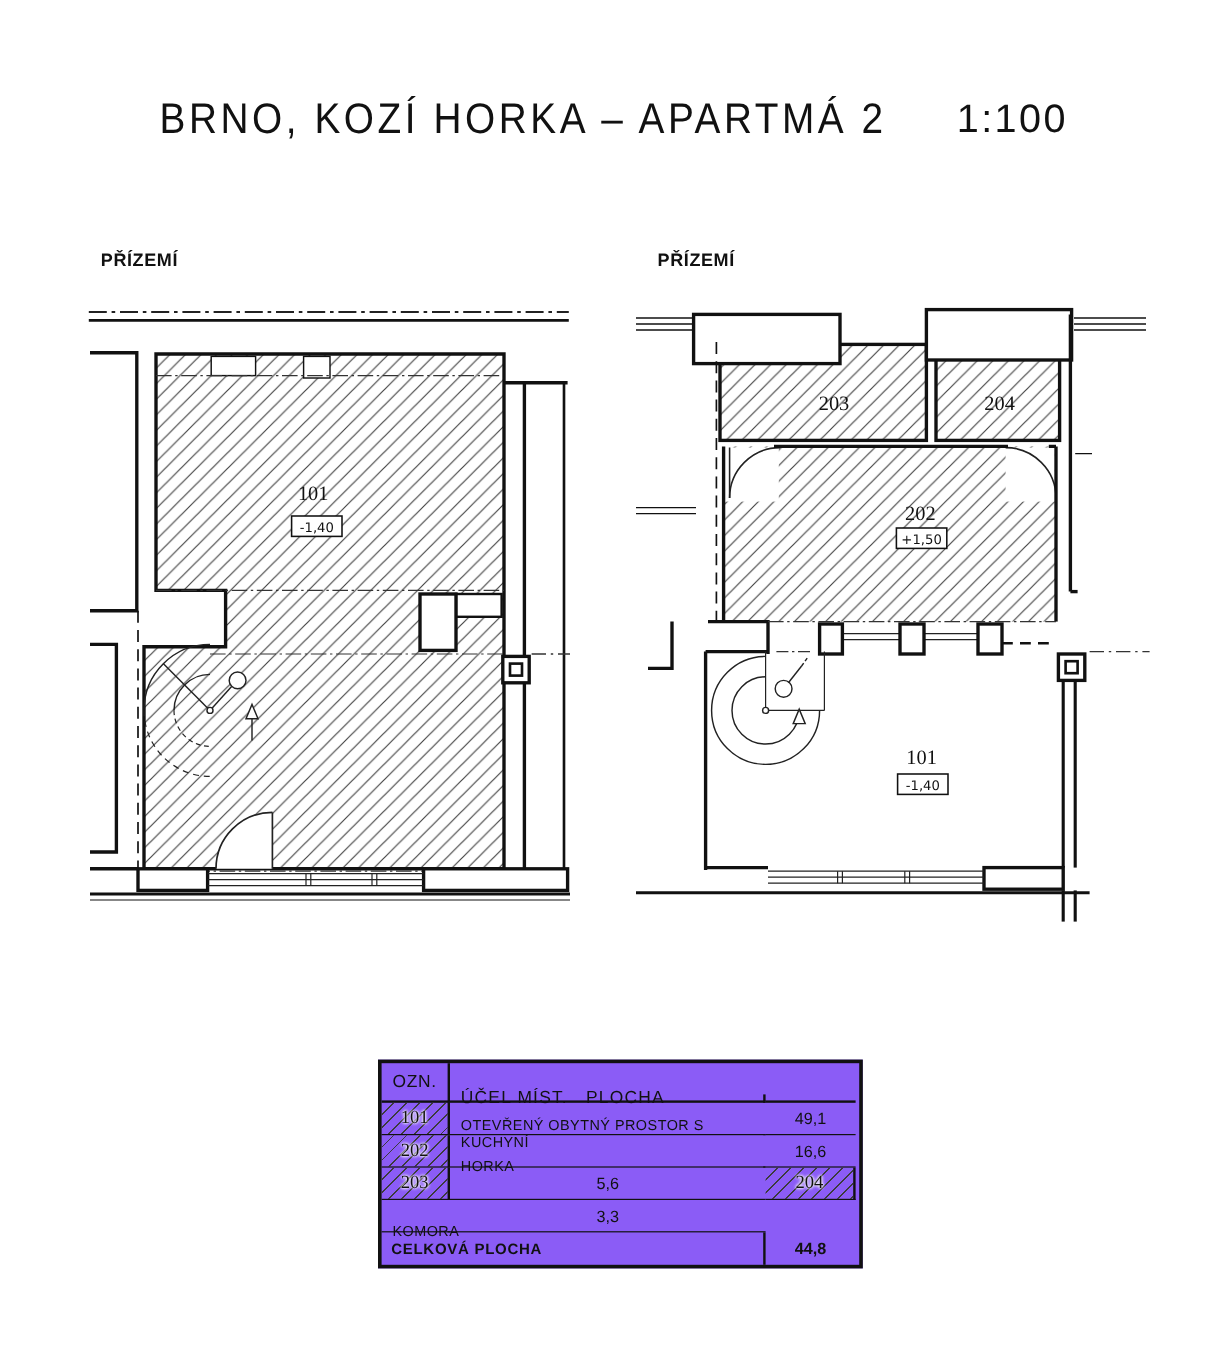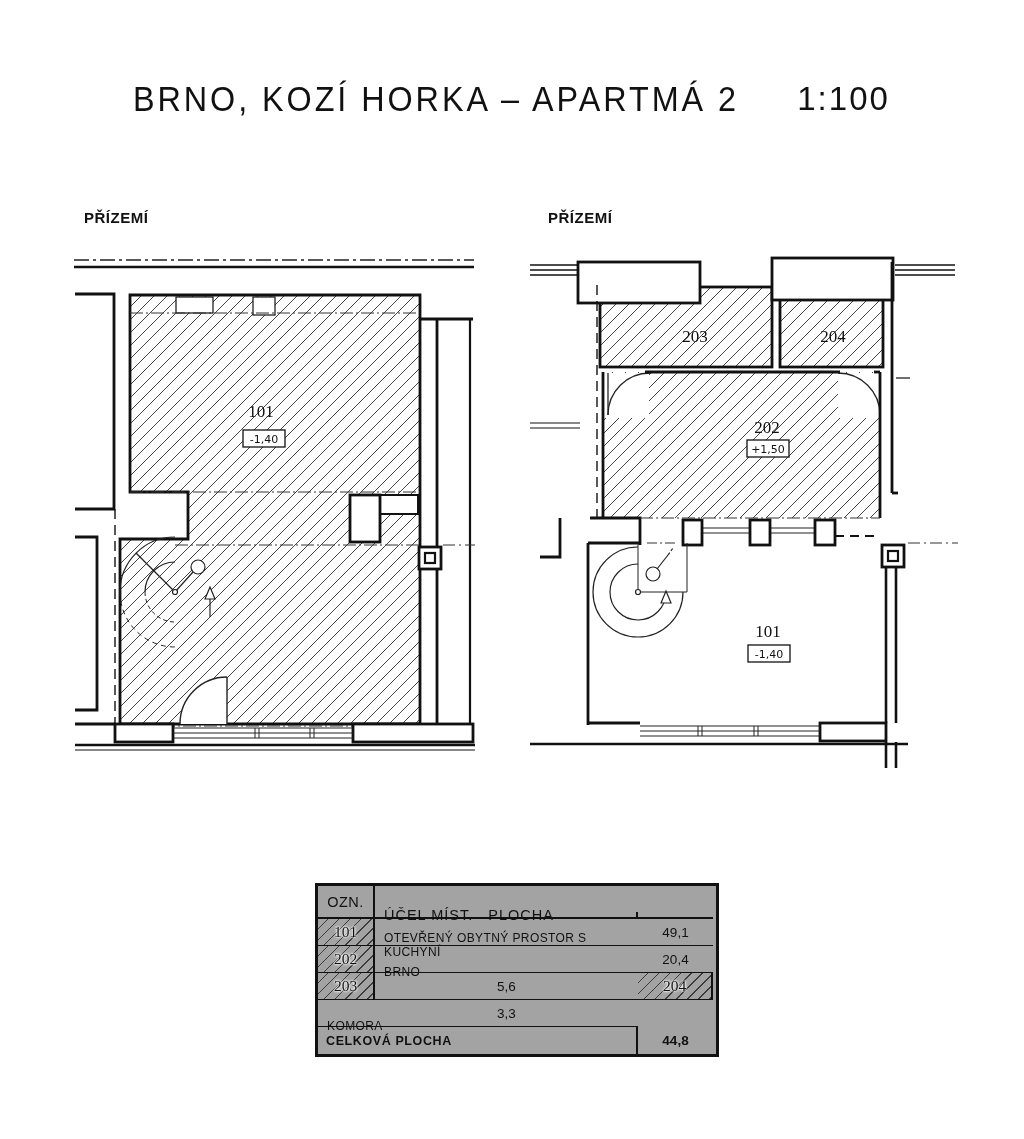--- a/index.html
+++ b/index.html
@@ -14,21 +14,21 @@
   
   .plan-caption{font-size:15px;font-weight:bold;letter-spacing:.5px;}
   .cap-ground{left:84px;top:209px;}
   .cap-attic{left:548px;top:209px;}
 
   svg text{font-family:"Liberation Serif",serif;fill:#111;}
   svg .elev-txt{font-family:"DejaVu Sans",sans-serif;font-size:11px;}
   svg .room-no{font-size:17px;}
 
   
-  .area-table{left:315px;top:883px;width:398px;border:3px solid #111;background:#a3a3a3;
+  .area-table{left:315px;top:883px;width:398px;border:3px solid #111;background:#8b5cf6;
     display:grid;grid-template-columns:57px 263px 75px;grid-template-rows:33px 27px 27px 27px 27px 27px;}
   .area-table>div{box-sizing:border-box;display:flex;align-items:center;border-bottom:1.6px solid #111;}
   .area-table>div.last{border-bottom:none;font-weight:bold;}
   .cell-ozn{border-right:2.2px solid #111;justify-content:center;}
   .cell-desc{border-right:2.2px solid #111;padding-left:9px;margin-top:26px;}
   .cell-val{justify-content:center;font-size:13.5px;}
   .hdr{border-bottom:2.6px solid #111 !important;}
   .hdr.cell-ozn{font-size:14.5px;letter-spacing:.5px;}
   .hdr.cell-desc{font-size:14.5px;letter-spacing:1px;white-space:pre;}
   .ozn-hatch{background:repeating-linear-gradient(135deg,rgba(0,0,0,0) 0 6.6px,#3c3c3c 6.6px 7.7px);
@@ -263,22 +263,22 @@
 <div class="abs area-table">
   <div class="cell-ozn hdr">OZN.</div>
   <div class="cell-desc hdr">ÚČEL MÍST.   PLOCHA</div>
   <div class="cell-val hdr"></div>
 
   <div class="cell-ozn ozn-hatch">101</div>
   <div class="cell-desc row-desc">OTEVŘENÝ OBYTNÝ PROSTOR S KUCHYNÍ</div>
   <div class="cell-val">49,1</div>
 
   <div class="cell-ozn ozn-hatch">202</div>
-  <div class="cell-desc row-desc">BRNO</div>
-  <div class="cell-val">20,4</div>
+  <div class="cell-desc row-desc">HORKA</div>
+  <div class="cell-val">16,6</div>
 
   <div class="cell-ozn ozn-hatch">203</div>
   <div class="cell-val">5,6</div>
 
   <div class="cell-ozn ozn-hatch">204</div>
   <div class="cell-desc row-desc">KOMORA</div>
   <div class="cell-val">3,3</div>
 
   <div class="total-label last">CELKOVÁ PLOCHA</div>
   <div class="cell-val last">44,8</div>

